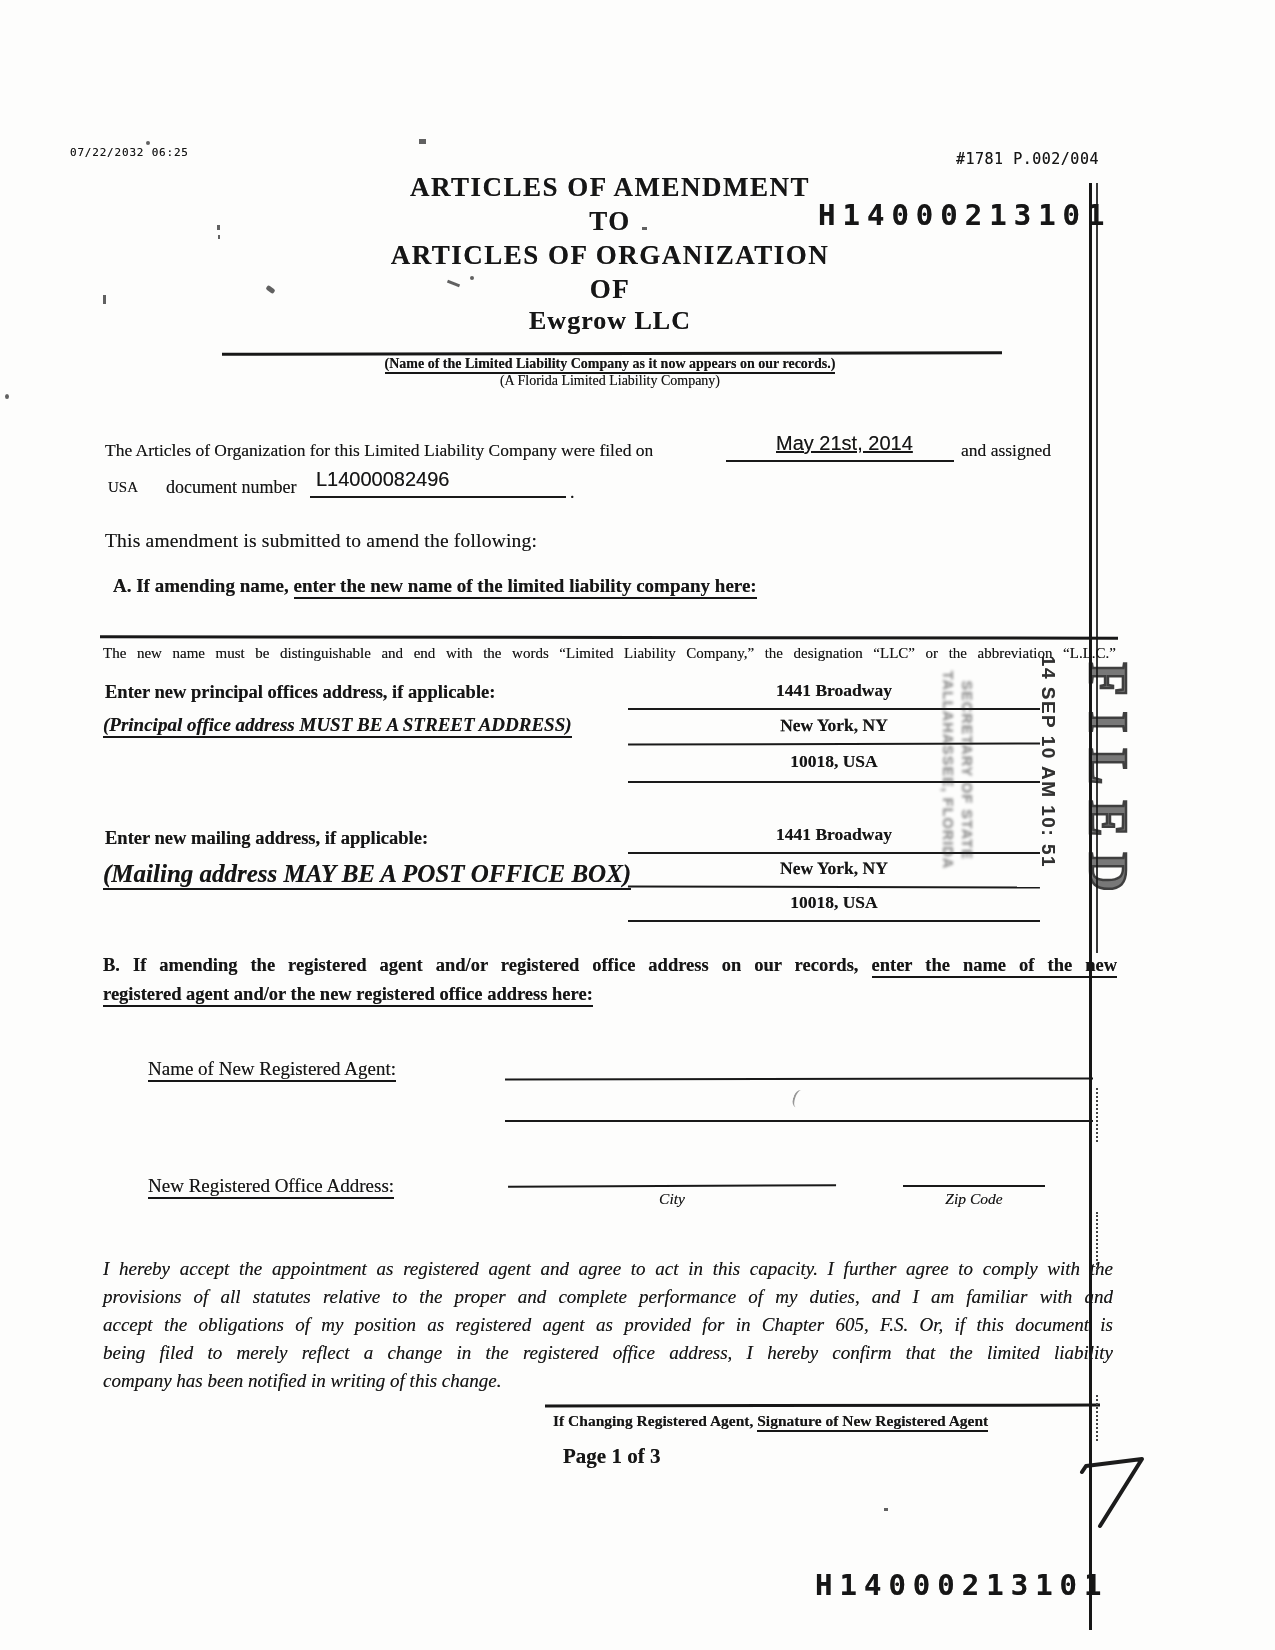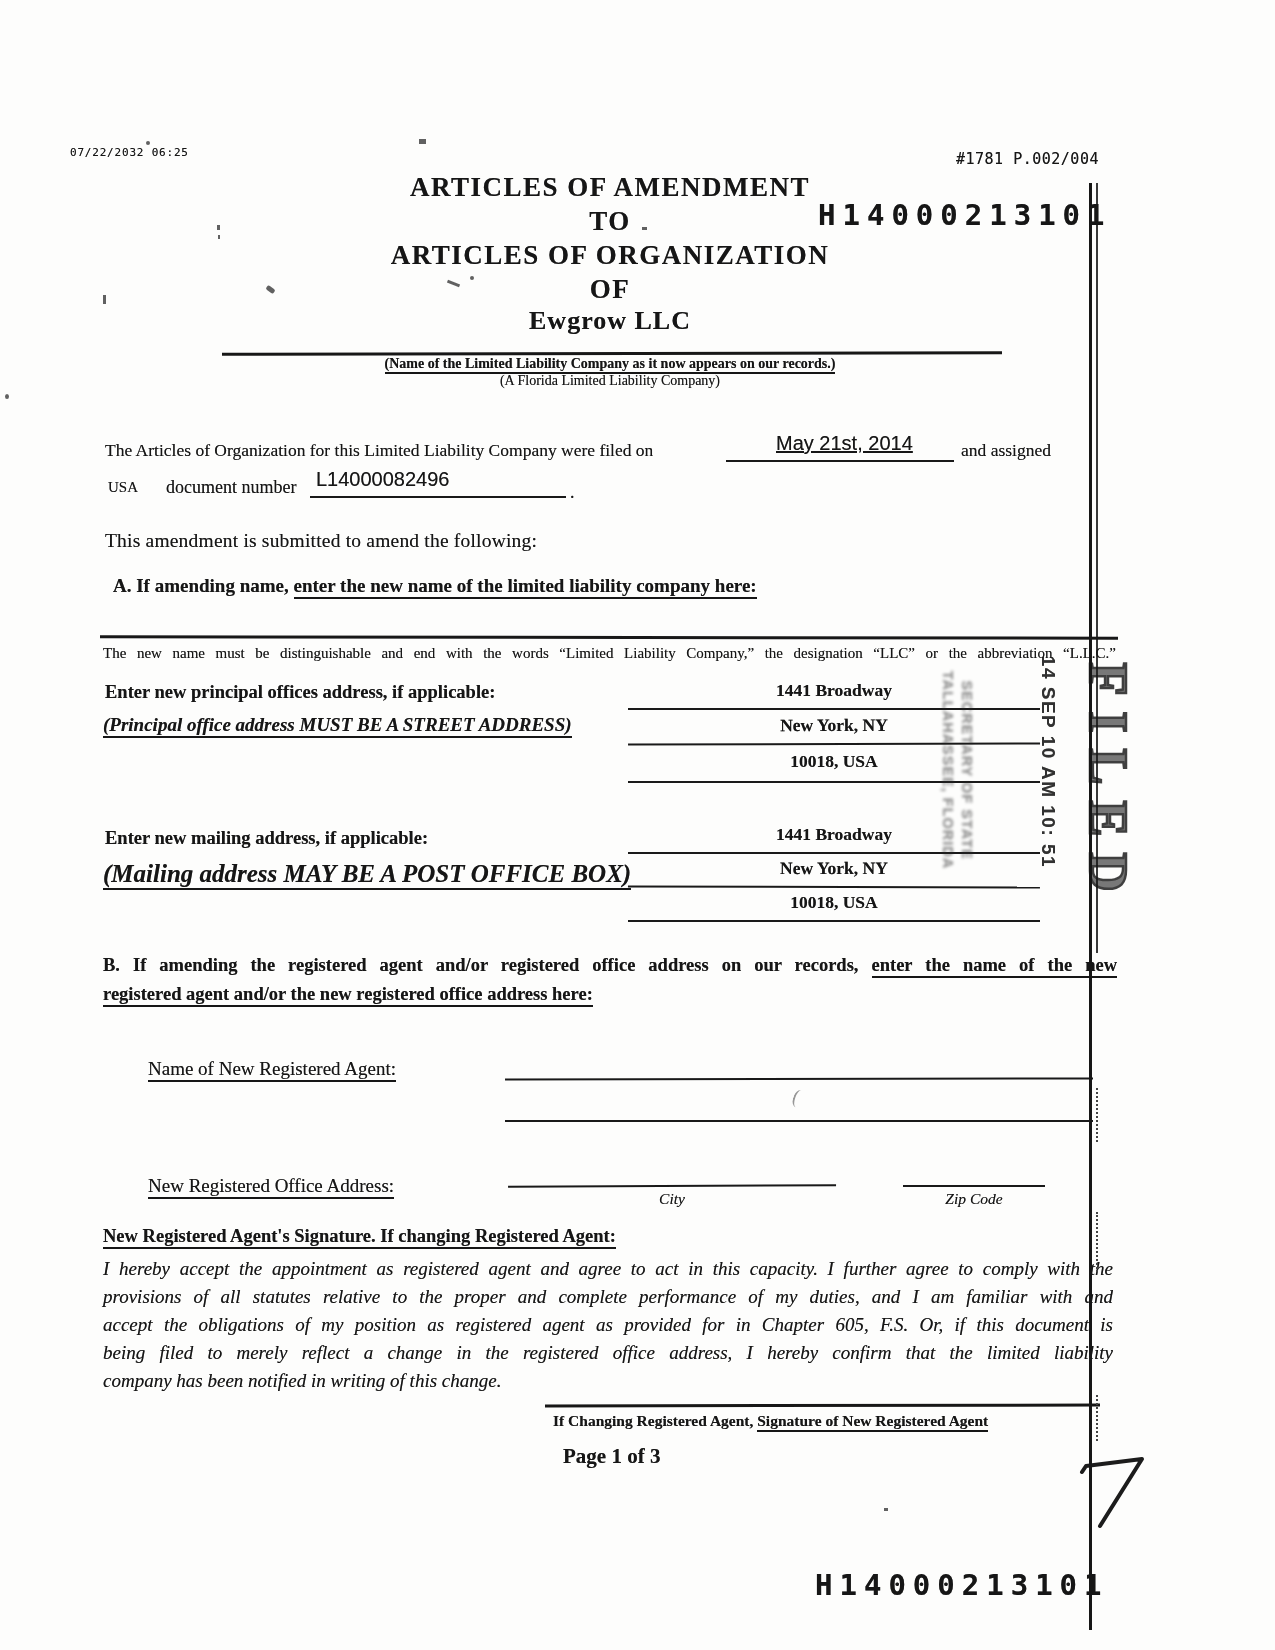--- a/index.html
+++ b/index.html
@@ -121,23 +121,20 @@
   <div class="abs lbl" style="left:148px;top:1152px;margin-top:23px;">
     <span class="u2">New Registered Office Address:</span>
   </div>
   <div class="bl" style="left:505px;top:1096px;width:588px;height:24px;"></div>
 
   <div class="bl" style="left:508px;top:1161px;width:328px;height:24px;border-bottom-width:2px;transform:rotate(-.25deg);"></div>
   <div class="bl" style="left:903px;top:1161px;width:142px;height:24px;border-bottom-width:2px;"></div>
   <div class="abs i ctr" style="left:508px;top:1190px;width:328px;font-size:15.5px;">City</div>
   <div class="abs i ctr" style="left:903px;top:1190px;width:142px;font-size:15.5px;">Zip Code</div>
 
-  <div class="abs b" style="left:103px;top:1226px;font-size:18.5px;">
-    <span class="u">New Registered Agent's Signature. If changing Registered Agent:</span>
-  </div>
 
   <div>
     <div class="abs i jl" style="left:103px;top:1258px;width:1010px;font-size:19px;">I hereby accept the appointment as registered agent and agree to act in this capacity. I further agree to comply with the</div>
     <div class="abs i jl" style="left:103px;top:1286px;width:1010px;font-size:19px;">provisions of all statutes relative to the proper and complete performance of my duties, and I am familiar with and</div>
     <div class="abs i jl" style="left:103px;top:1314px;width:1010px;font-size:19px;">accept the obligations of my position as registered agent as provided for in Chapter 605, F.S. Or, if this document is</div>
     <div class="abs i jl" style="left:103px;top:1342px;width:1010px;font-size:19px;">being filed to merely reflect a change in the registered office address, I hereby confirm that the limited liability</div>
     <div class="abs i" style="left:103px;top:1370px;width:1010px;font-size:19px;">company has been notified in writing of this change.</div>
   </div>
 
   <div class="abs" style="left:545px;top:1404px;width:555px;height:3px;background:#171717;transform:rotate(-.1deg);"></div>

